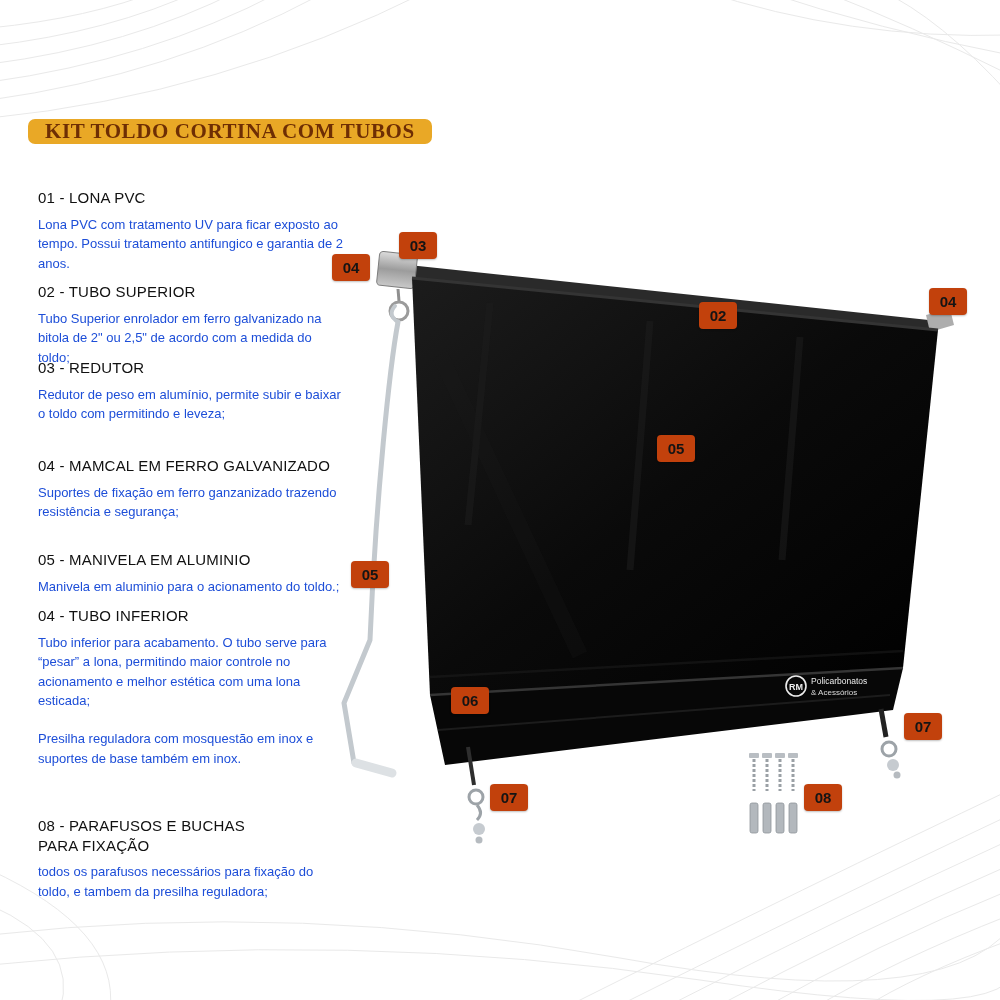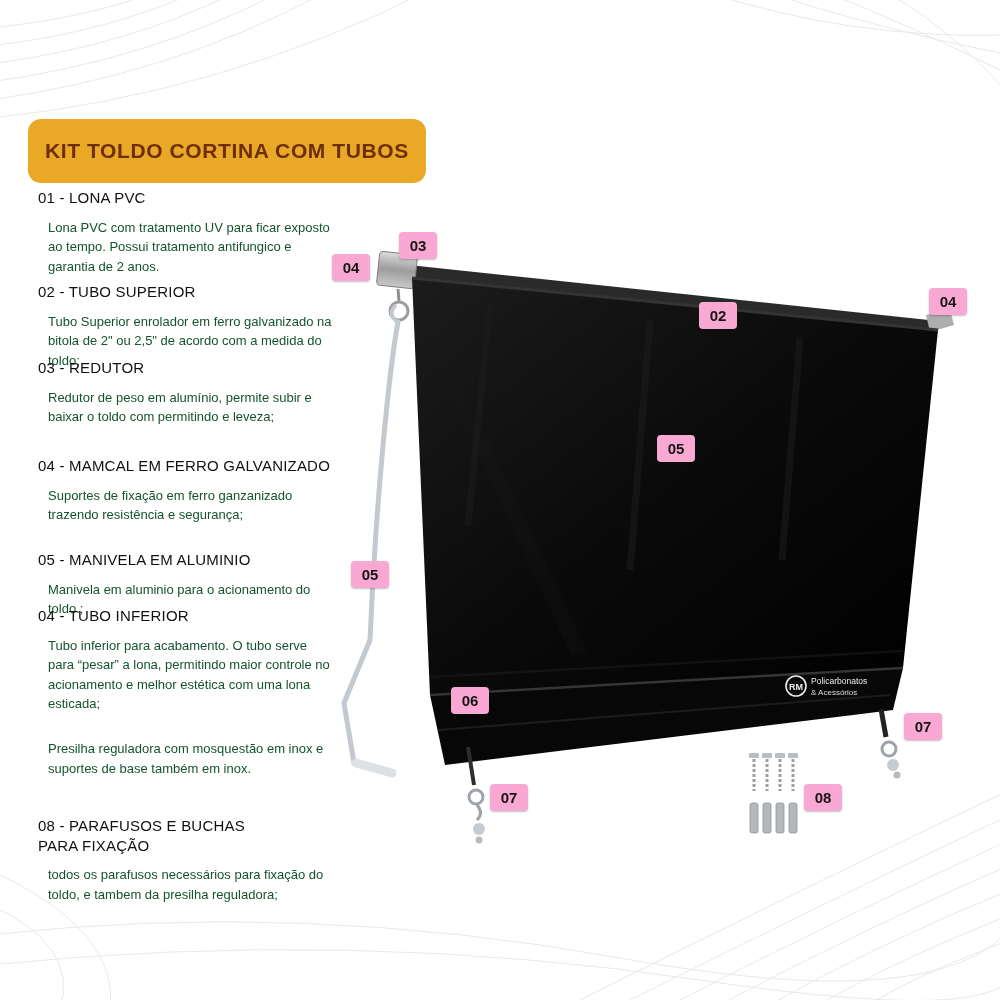--- a/index.html
+++ b/index.html
@@ -20,57 +20,58 @@
   .title-banner {
     position: absolute;
     left: 28px;
     top: 119px;
     display: inline-block;
     background: #E9A826;
     color: #6E2E04;
     font-size: 21px;
     font-weight: bold;
     letter-spacing: 0.6px;
-    padding: 20px 17px;
-    border-radius: 13px;
+    padding: 0 17px;
+    border-radius: 7px;
     white-space: nowrap;
+    font-family: Liberation Serif, serif;
   }
   .item {
     position: absolute;
     left: 38px;
     width: 306px;
   }
   .item h3 {
     margin: 0 0 7px 0;
     font-size: 15px;
     font-weight: normal;
     color: #111111;
     letter-spacing: 0.2px;
     line-height: 1.3;
   }
   .item p {
-    margin: 10px;
+    margin: 0;
     font-size: 13px;
-    color: #14532d;
+    color: #1d4ed8;
     line-height: 1.5;
   }
   .narrow-heading h3 { max-width: 238px; }
   .diagram {
     position: absolute;
     left: 330px;
     top: 225px;
     width: 670px;
     height: 650px;
   }
   .diagram-svg { width: 670px; height: 650px; display: block; font-family: "Liberation Sans", sans-serif; }
   .badge {
     position: absolute;
     width: 38px;
     height: 27px;
-    background: #f9a8d4;
+    background: #c2410c;
     color: #141414;
     font-size: 15px;
     font-weight: bold;
     display: flex;
     align-items: center;
     justify-content: center;
     border-radius: 4px;
     box-shadow: 0 1px 2px rgba(0,0,0,0.25);
   }
 </style>

